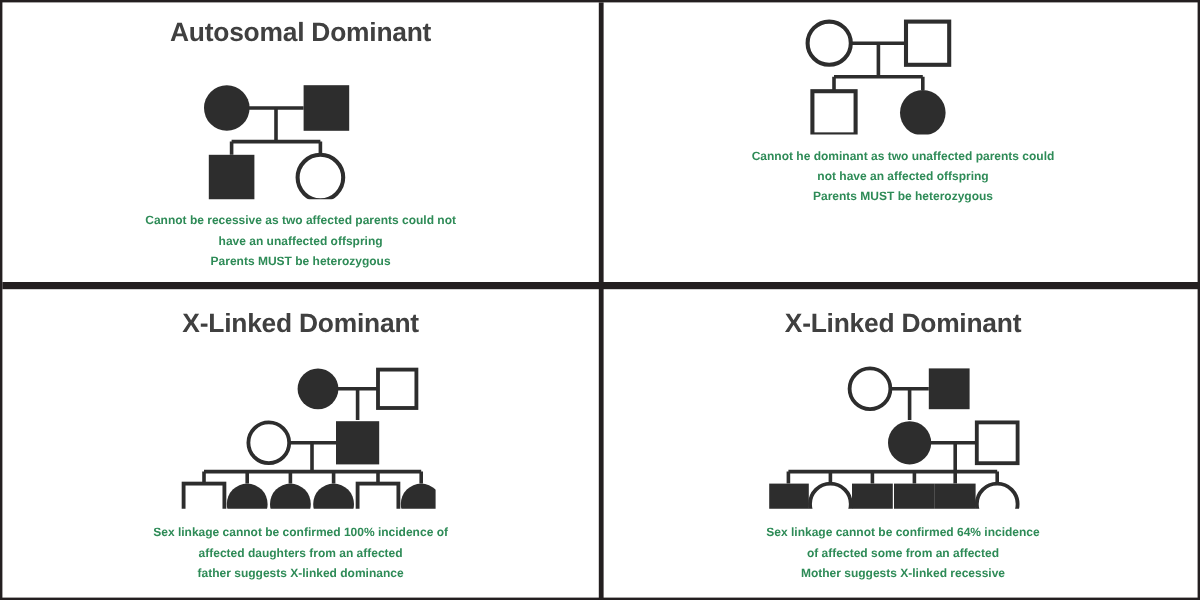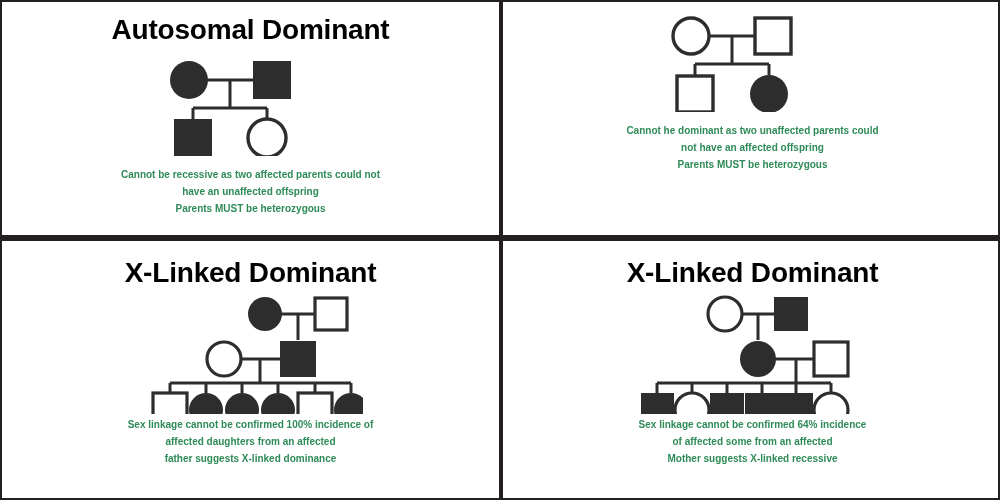--- a/index.html
+++ b/index.html
@@ -29,25 +29,25 @@
     position:absolute;
     box-sizing:border-box;
     display:flex;flex-direction:column;align-items:center;
   }
   #panel-tl{left:0;top:0;width:497px;height:233px;}
   #panel-tr{left:501px;top:0;width:499px;height:233px;}
   #panel-bl{left:0;top:239px;width:497px;height:261px;}
   #panel-br{left:501px;top:239px;width:499px;height:261px;}
 
   .panel-title{
-    color:#000000;
-    font-size:28px;
+    color:#404040;
+    font-size:22px;
     font-weight:bold;
     letter-spacing:-0.2px;
-    margin:0;
+    margin:16px;
     text-align:center;
     white-space:nowrap;
   }
   #panel-tl .panel-title,#panel-tr .panel-title{margin-top:12px;}
   #panel-bl .panel-title,#panel-br .panel-title{margin-top:16px;text-align:right;}
 
   .pedigree-wrap{
     flex:0 0 auto;
     display:flex;align-items:flex-start;justify-content:center;
     width:100%;
@@ -59,21 +59,21 @@
     color:#2e8b57;
     font-size:10px;
     font-weight:bold;
     line-height:17px;
     text-align:center;
     margin:0;
     padding:0 12px;
     white-space:pre-line;
   }
   #panel-tl .panel-caption,#panel-tr .panel-caption{margin-top:10px;}
-  #panel-bl .panel-caption,#panel-br .panel-caption{margin-top:2px;}
+  #panel-bl .panel-caption,#panel-br .panel-caption{margin-top:12px;}
 </style>
 </head>
 <body>
 
 <div id="chart-frame">
 
   <div id="divider-horizontal"></div>
   <div id="divider-vertical"></div>
 
   <div class="panel" id="panel-tl">

